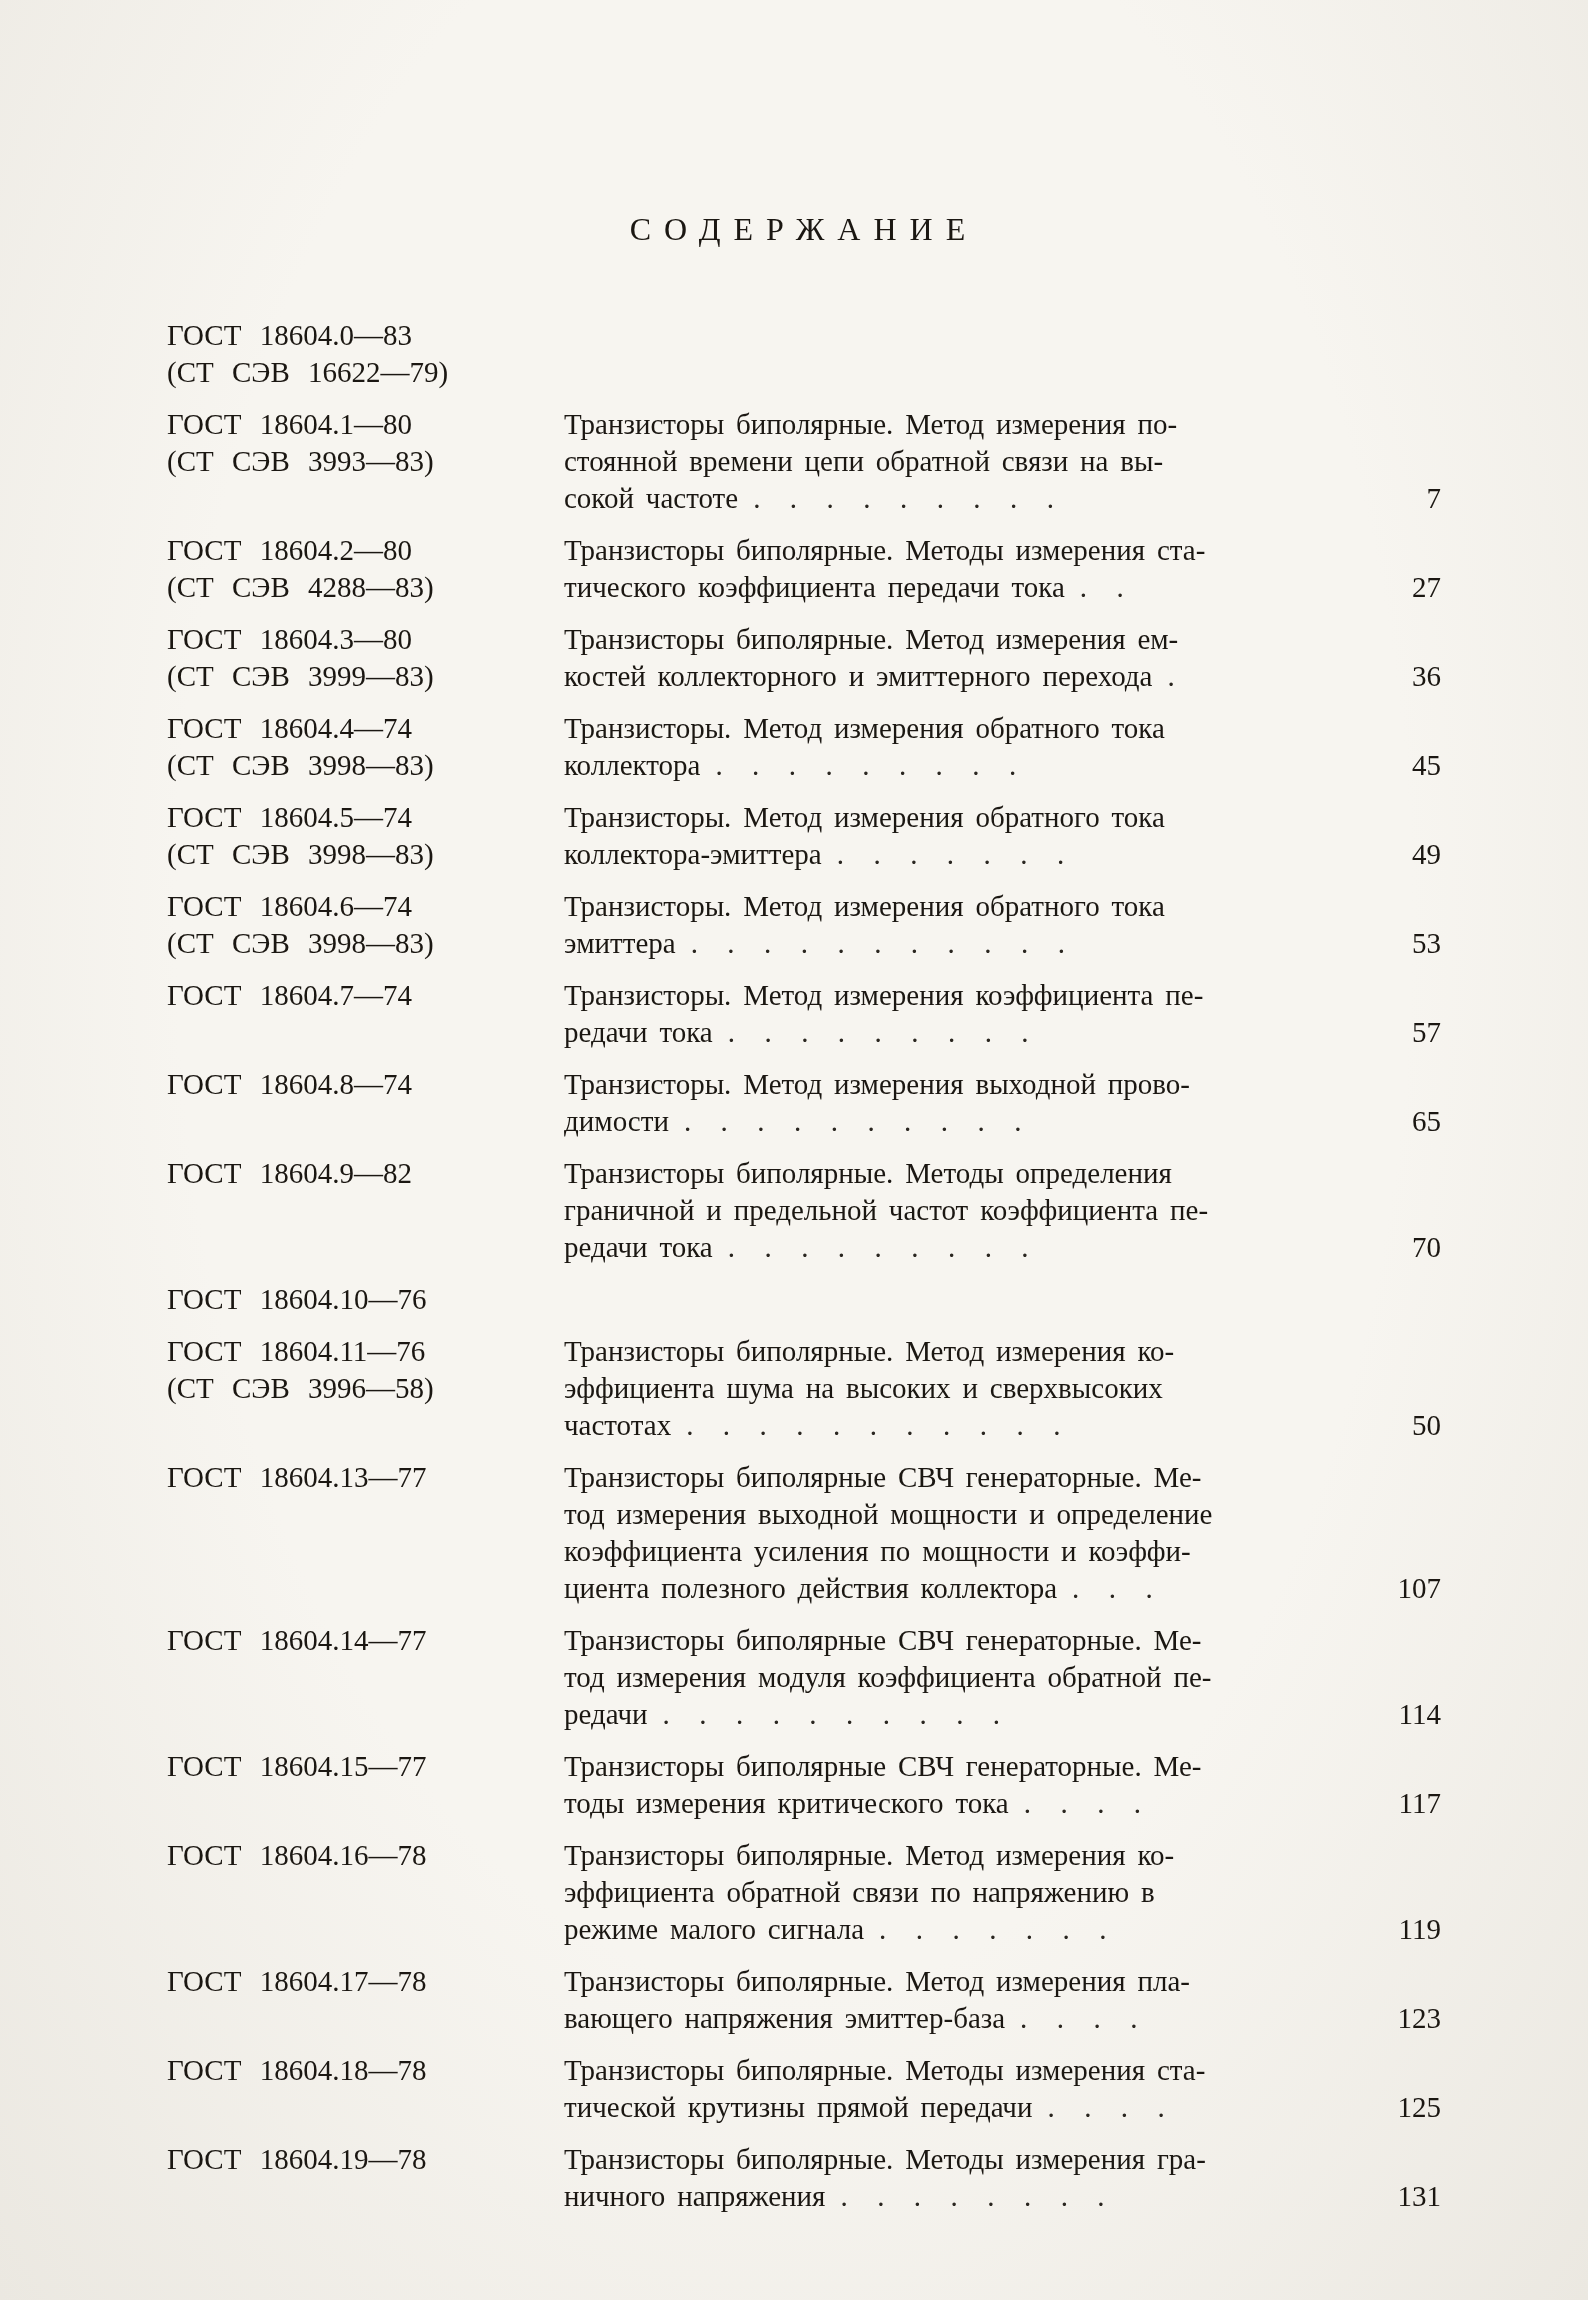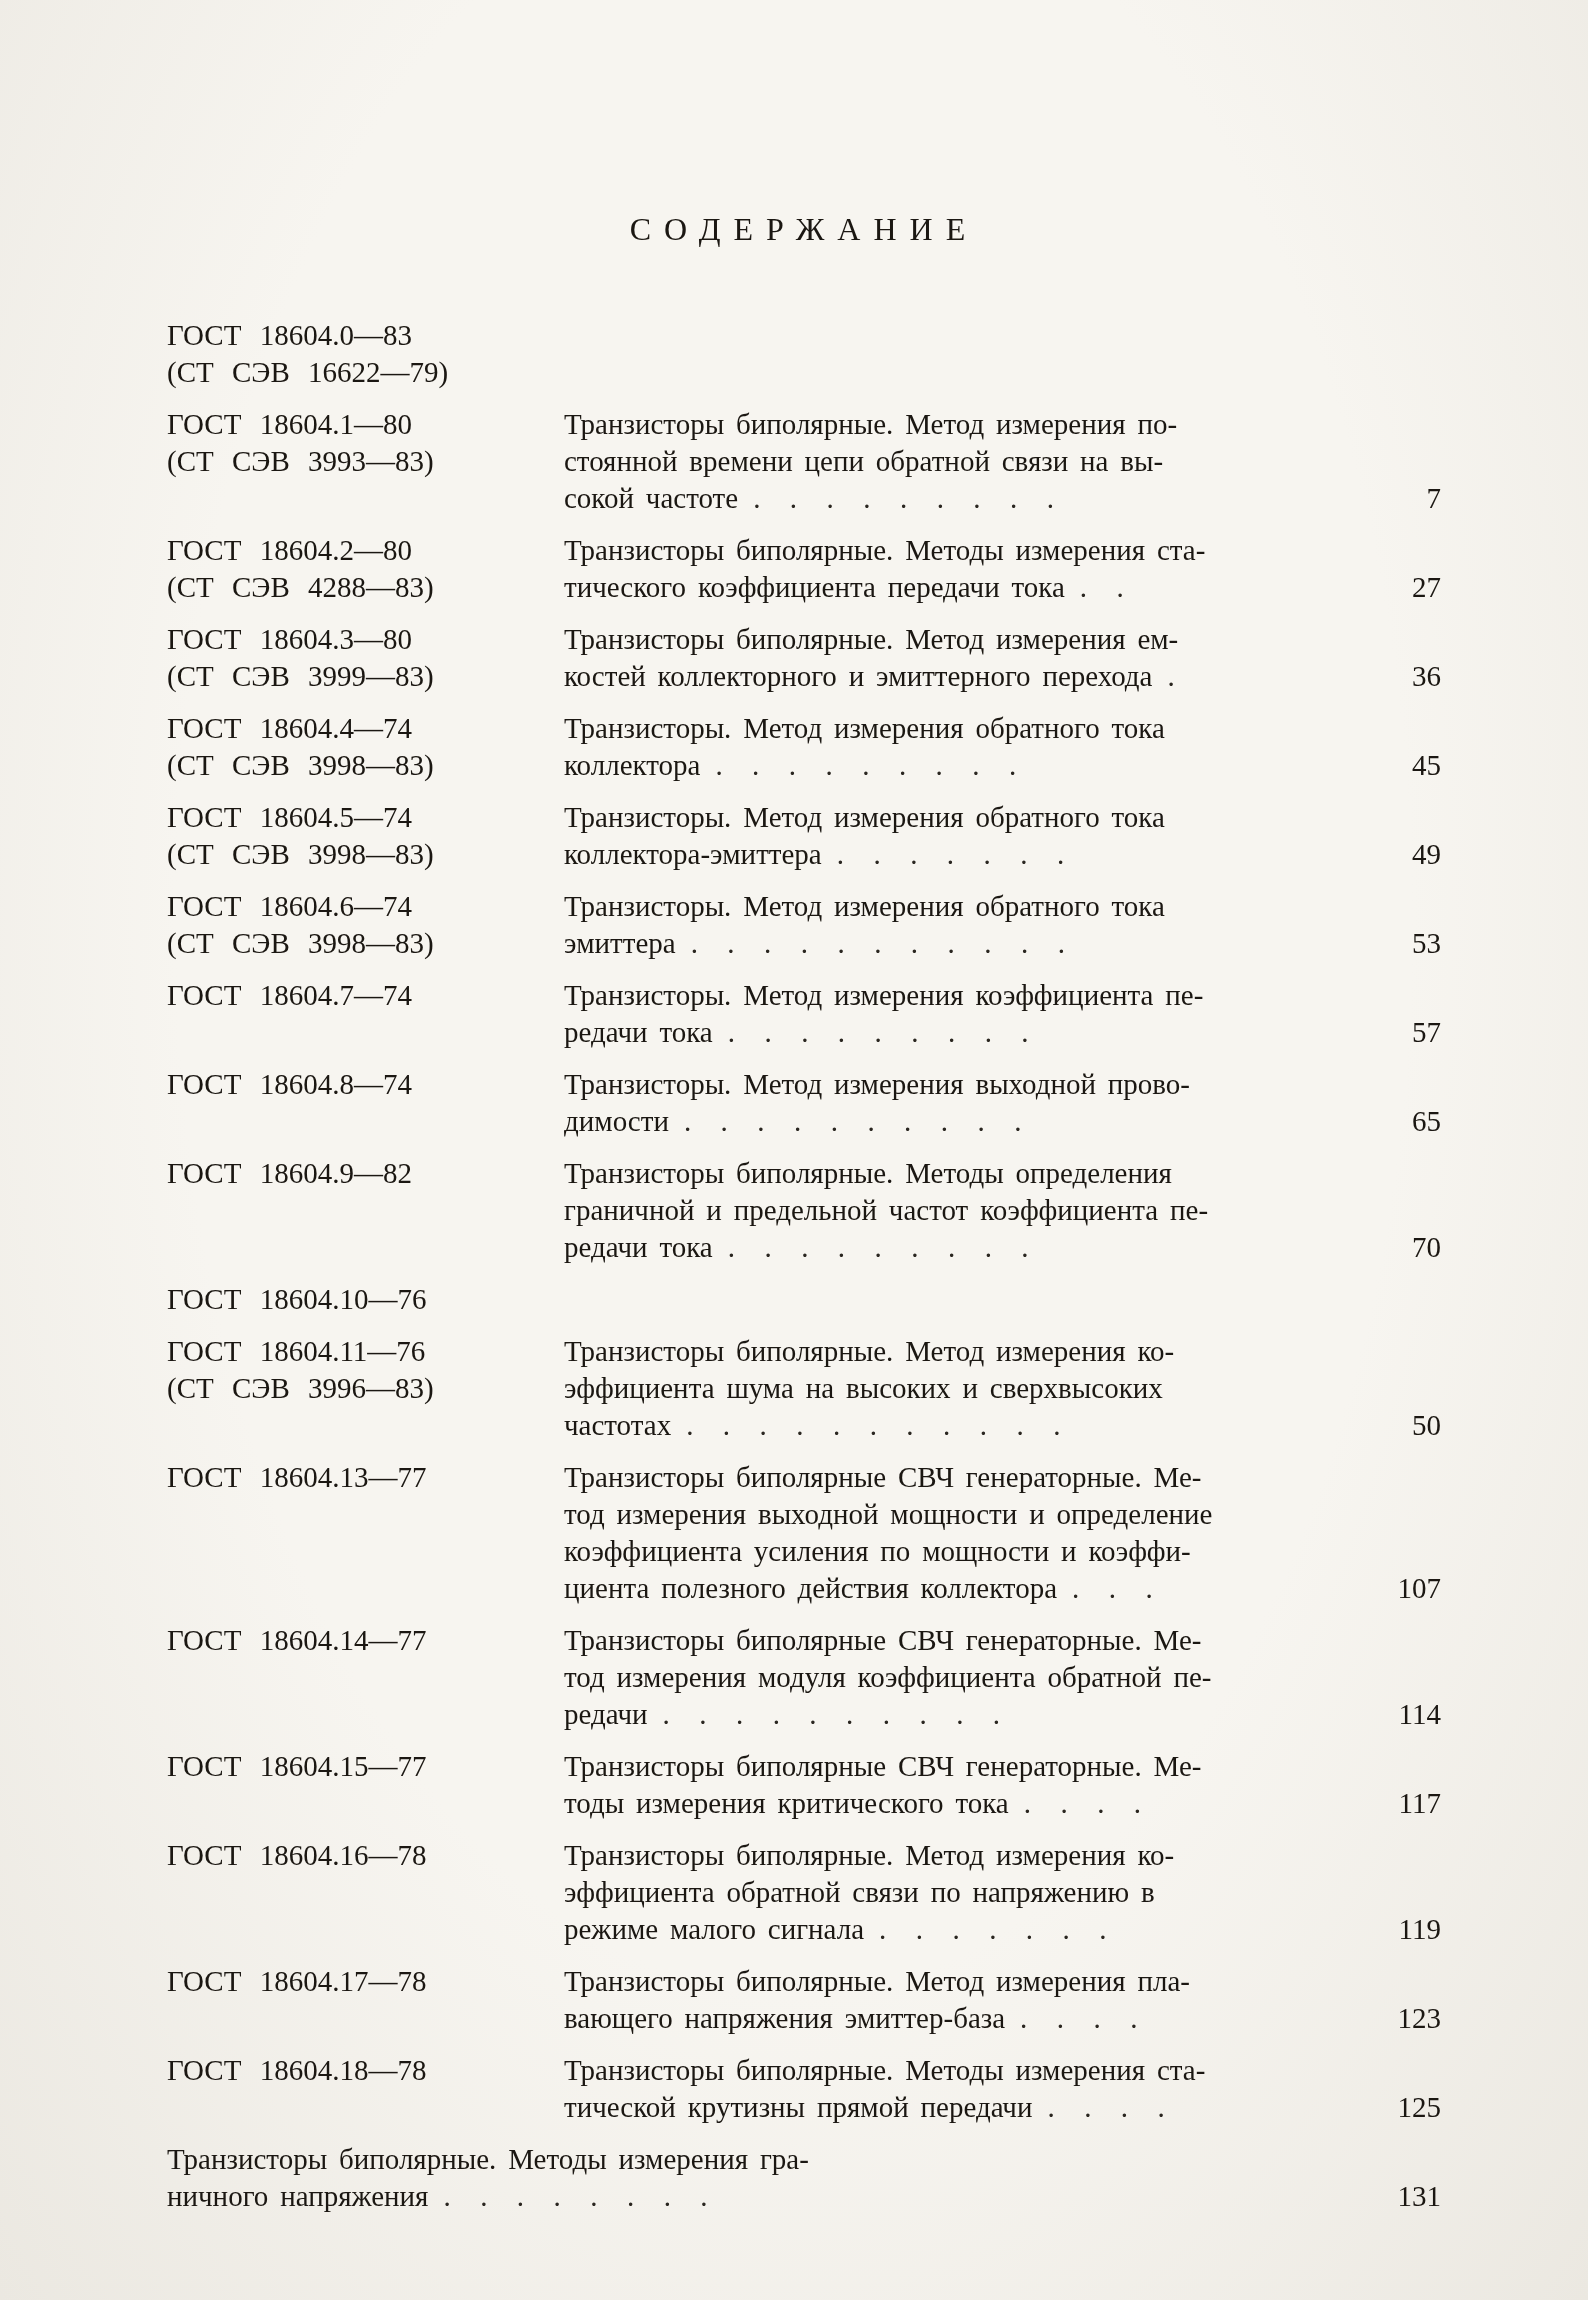--- a/index.html
+++ b/index.html
@@ -163,21 +163,21 @@
       <span class="page-num">70</span>
     </div>
   </div>
 
   <div class="entry">
     <div class="gost">ГОСТ 18604.10—76</div>
   </div>
 
   <div class="entry">
     <div class="gost">ГОСТ 18604.11—76
-(СТ СЭВ 3996—83)</div>
+(СТ СЭВ 3996—58)</div>
     <div class="desc">
       <span class="desc-text">Транзисторы биполярные. Метод измерения ко-
 эффициента шума на высоких и сверхвысоких
 частотах</span><span class="dots">. . . . . . . . . . .</span>
       <span class="page-num">50</span>
     </div>
   </div>
 
   <div class="entry">
     <div class="gost">ГОСТ 18604.13—77</div>
@@ -231,20 +231,21 @@
   <div class="entry">
     <div class="gost">ГОСТ 18604.18—78</div>
     <div class="desc">
       <span class="desc-text">Транзисторы биполярные. Методы измерения ста-
 тической крутизны прямой передачи</span><span class="dots">. . . .</span>
       <span class="page-num">125</span>
     </div>
   </div>
 
   <div class="entry">
+    <div class="gost">ГОСТ 18604.19—78</div>
     <div class="desc">
       <span class="desc-text">Транзисторы биполярные. Методы измерения гра-
 ничного напряжения</span><span class="dots">. . . . . . . .</span>
       <span class="page-num">131</span>
     </div>
   </div>
 </div>
 </div>
 
 

